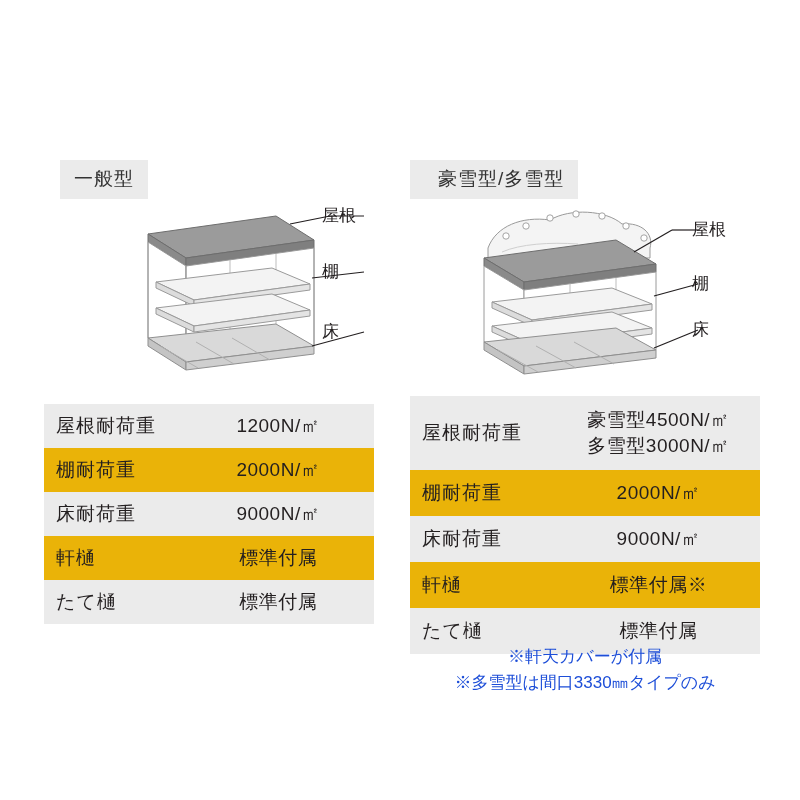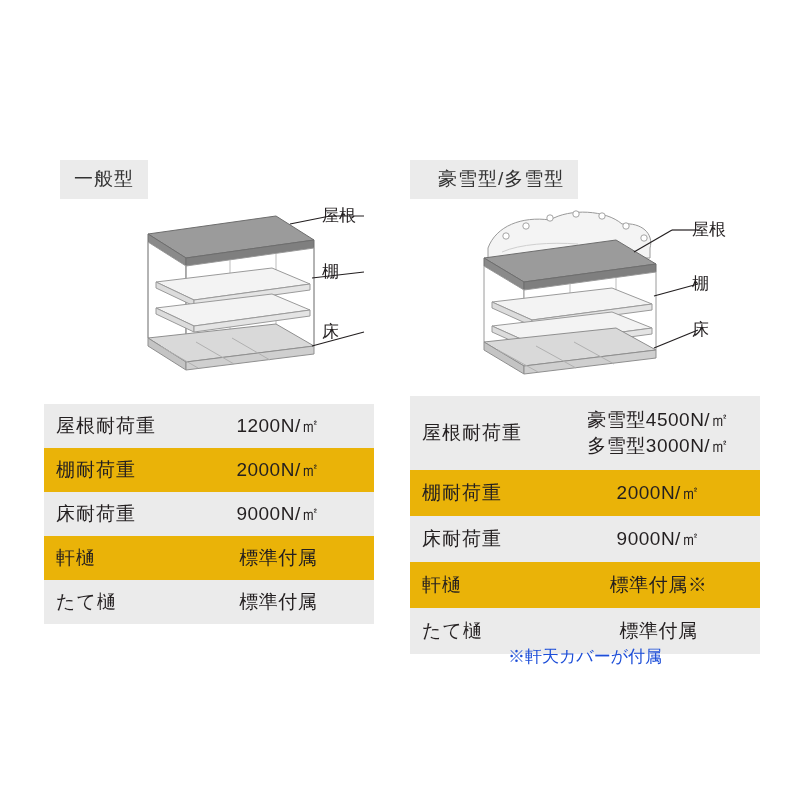--- a/index.html
+++ b/index.html
@@ -248,15 +248,16 @@
       </tr>
       <tr class="shade">
         <td class="k">たて樋</td>
         <td class="v">標準付属</td>
       </tr>
     </tbody>
   </table>
 
   <div class="notes">
     <div>※軒天カバーが付属</div>
+    <div>※多雪型は間口3330㎜タイプのみ</div>
   </div>
 
 </div>
 
 </body></html>

